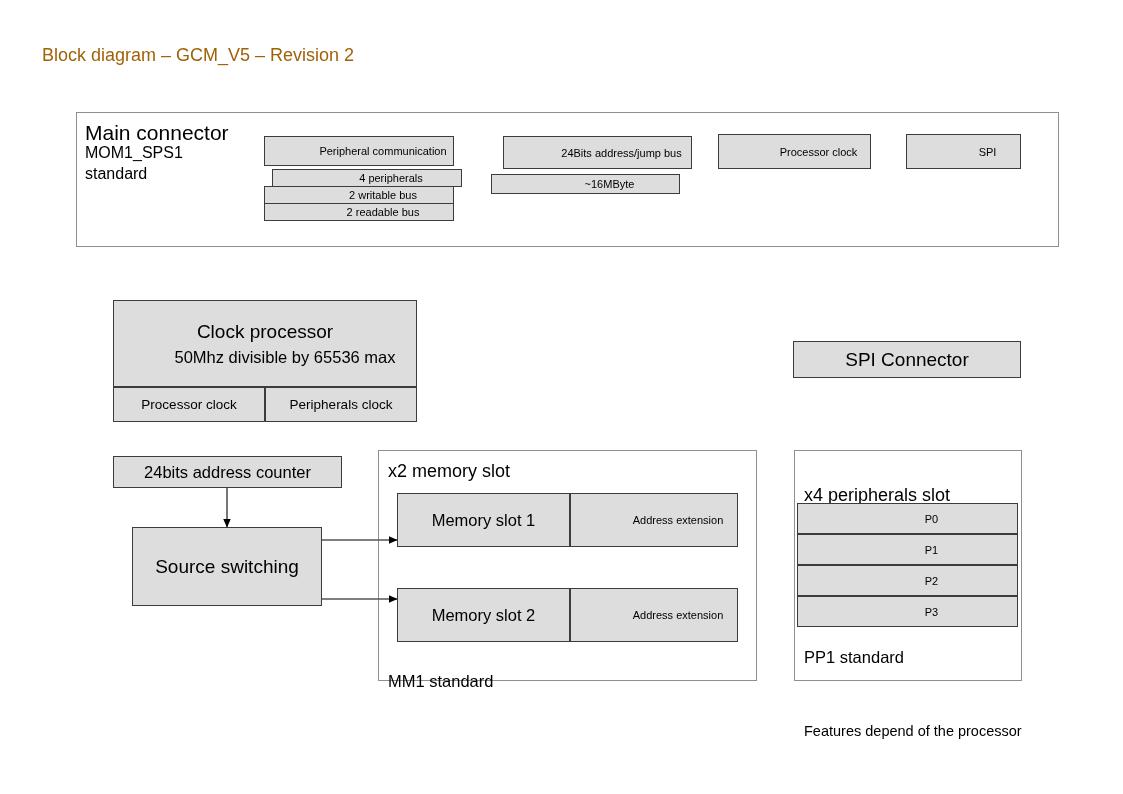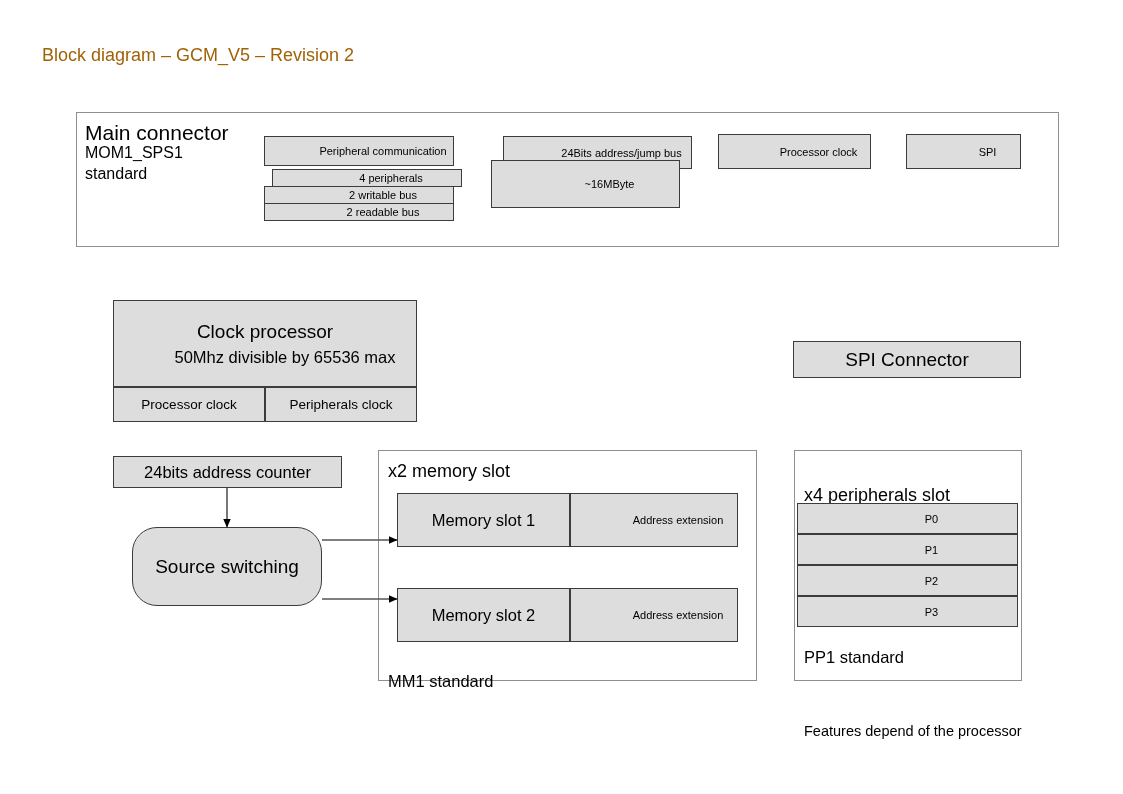--- a/index.html
+++ b/index.html
@@ -126,38 +126,38 @@
   <div class="abs mc-title">Main connector</div>
   <div class="abs mc-sub" style="top:142px;">MOM1_SPS1</div>
   <div class="abs mc-sub" style="top:163px;">standard</div>
 
   <div class="abs cell t14" style="left:264px; top:136px; width:190px; height:30px;">Peripheral communication</div>
   <div class="abs cell t14" style="left:272px; top:169px; width:190px; height:18px;">4 peripherals</div>
   <div class="abs cell t14" style="left:264px; top:186px; width:190px; height:18px;">2 writable bus</div>
   <div class="abs cell t14" style="left:264px; top:203px; width:190px; height:18px;">2 readable bus</div>
 
   <div class="abs cell t14" style="left:491px; top:136px; width:189px; height:33px;margin-left:12px;">24Bits address/jump bus</div>
-  <div class="abs cell t14" style="left:491px; top:160px; width:189px; height:48px;">~16MByte</div>
+  <div class="abs cell t14" style="left:491px; top:174px; width:189px; height:20px;">~16MByte</div>
 
   <div class="abs gbox t14" style="left:718px; top:134px; width:153px; height:35px;">Processor clock</div>
 
   <div class="abs gbox t14" style="left:906px; top:134px; width:115px; height:35px;">SPI</div>
 
   <div class="abs gbox-plain" style="left:113px; top:300px; width:304px; height:87px;"></div>
   <div class="abs label-block t19" style="left:113px; top:321px; width:304px; text-align:center;">Clock processor</div>
   <div class="abs label-block t16" style="left:113px; top:348px; width:304px; text-align:center;padding-left:40px;">50Mhz divisible by 65536 max</div>
 
   <div class="abs cell t13" style="left:113px; top:387px; width:152px; height:35px;">Processor clock</div>
   <div class="abs gbox t19" style="left:793px; top:341px; width:228px; height:37px;">SPI Connector</div>
 
   <div class="abs cell t13" style="left:265px; top:387px; width:152px; height:35px;">Peripherals clock</div>
 
   <div class="abs gbox t16" style="left:113px; top:456px; width:229px; height:32px;">24bits address counter</div>
 
-  <div class="abs gbox t19" style="left:132px; top:527px; width:190px; height:79px;border-radius:25px;">Source switching</div>
+  <div class="abs gbox t19" style="left:132px; top:527px; width:190px; height:79px;">Source switching</div>
 
   <div class="abs frame" style="left:378px; top:450px; width:379px; height:231px;"></div>
   <div class="abs panel-caption" style="left:388px; top:461px;">x2 memory slot</div>
 
   <div class="abs cell t16" style="left:397px; top:493px; width:173px; height:54px;">Memory slot 1</div>
   <div class="abs cell t14" style="left:570px; top:493px; width:168px; height:54px;">Address extension</div>
 
   <div class="abs cell t16" style="left:397px; top:588px; width:173px; height:54px;">Memory slot 2</div>
   <div class="abs cell t14" style="left:570px; top:588px; width:168px; height:54px;">Address extension</div>
 

